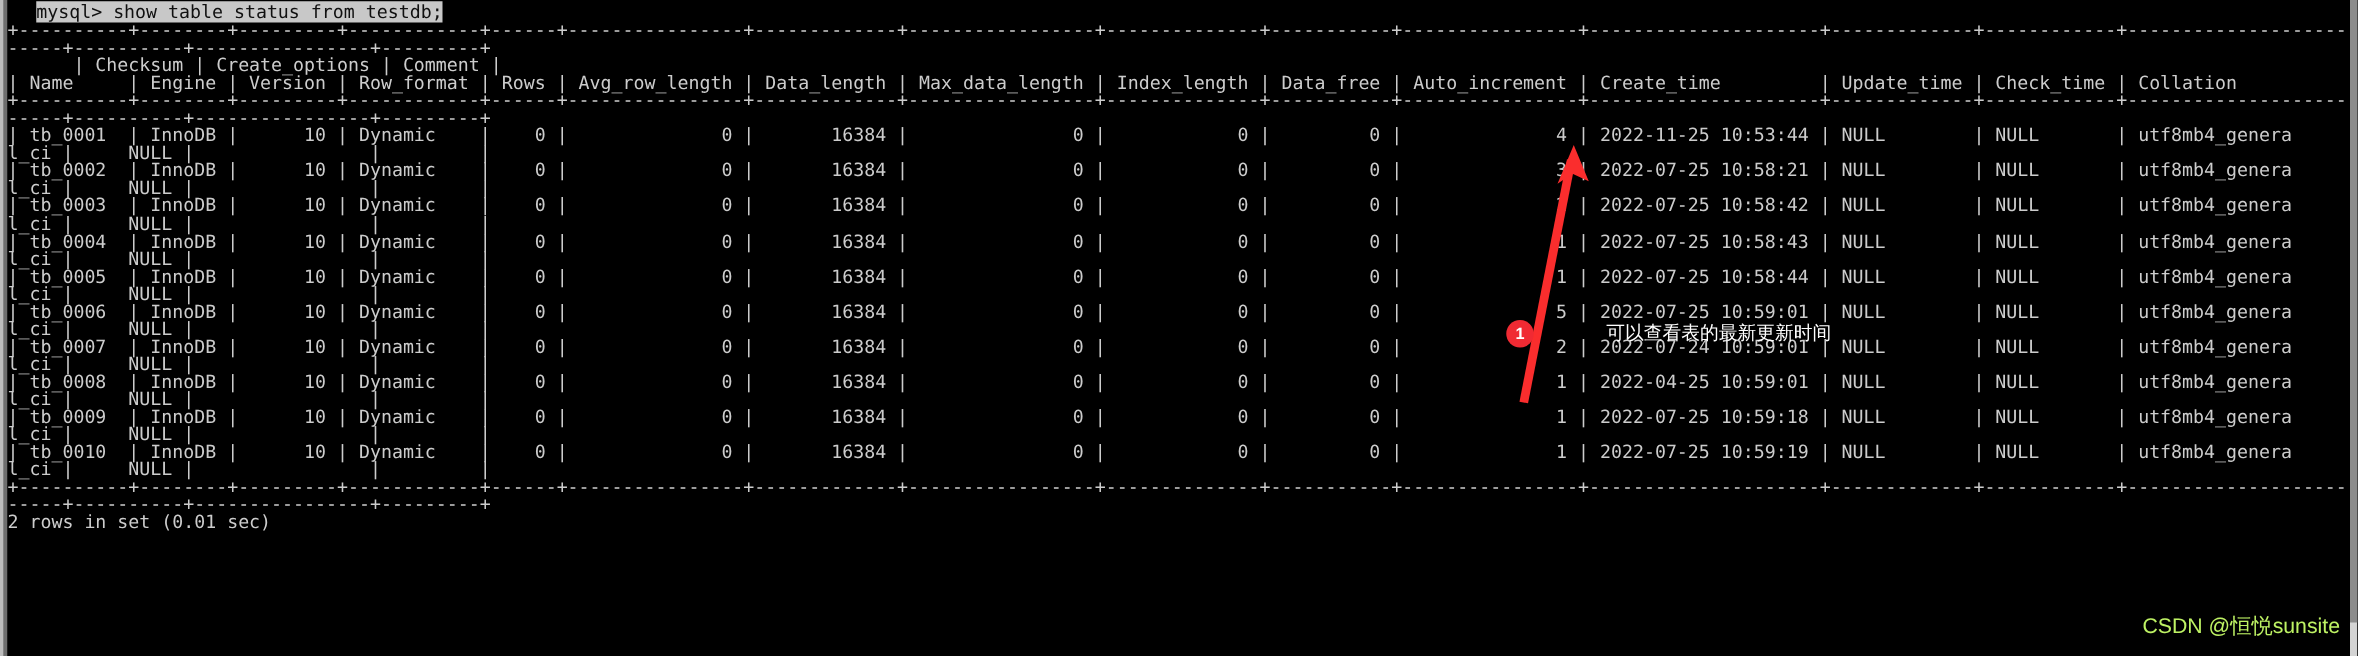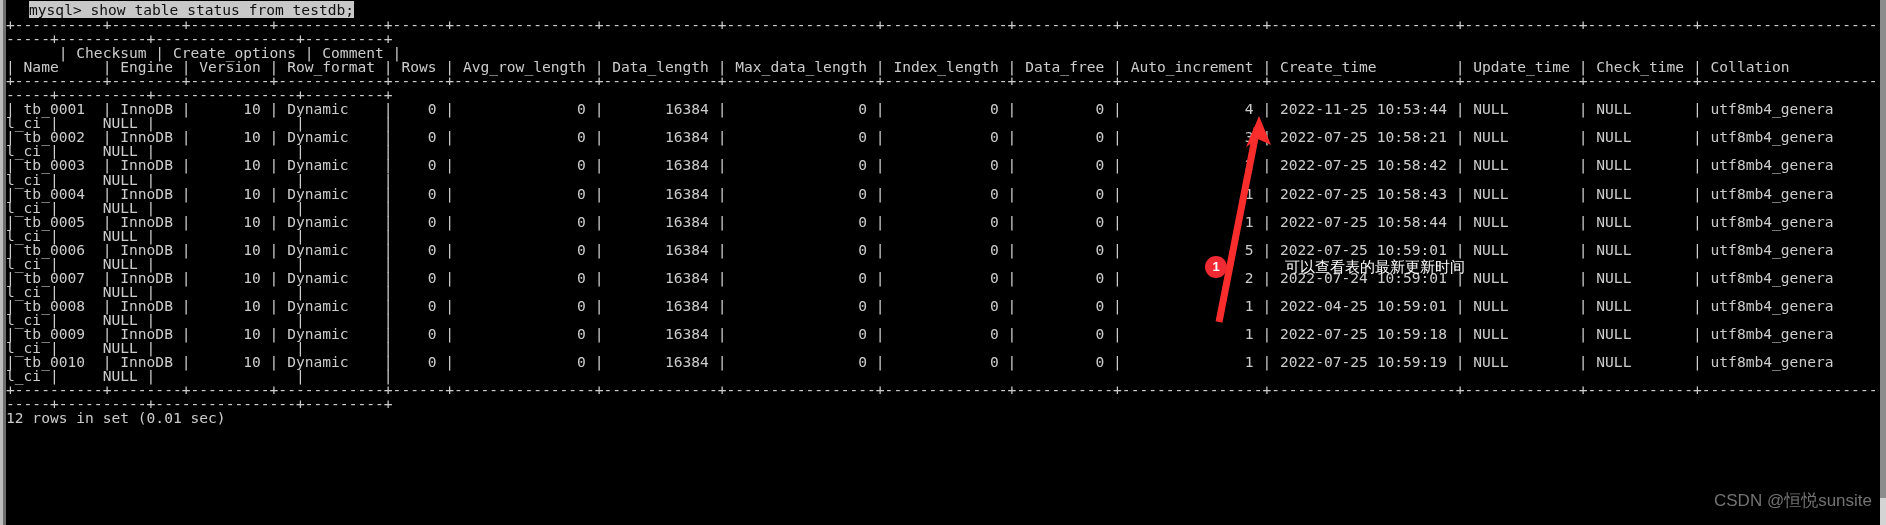--- a/index.html
+++ b/index.html
@@ -106,21 +106,21 @@
     line-height: 22px;
     white-space: nowrap;
     margin-left: 48px;
   }
 
   
   #watermark {
     position: absolute;
     right: 14px;
     bottom: 14px;
-    color: #737373;
+    color: #bef264;
     font-family: "Liberation Sans", sans-serif;
     font-size: 17px;
     line-height: 20px;
     white-space: nowrap;
     margin-left: 12px;
   }
 </style>
 </head>
 <body>
 
@@ -158,21 +158,21 @@
       <div class="term-line">l_ci |     NULL |                |         |</div>
       <div class="term-line">| tb_0009  | InnoDB |      10 | Dynamic    |    0 |              0 |       16384 |               0 |            0 |         0 |              1 | 2022-07-25 10:59:18 | NULL        | NULL       | utf8mb4_genera</div>
       <div class="term-line">l_ci |     NULL |                |         |</div>
       <div class="term-line">| tb_0010  | InnoDB |      10 | Dynamic    |    0 |              0 |       16384 |               0 |            0 |         0 |              1 | 2022-07-25 10:59:19 | NULL        | NULL       | utf8mb4_genera</div>
       <div class="term-line">l_ci |     NULL |                |         |</div>
     </div>
 
   <div class="term-line">+----------+--------+---------+------------+------+----------------+-------------+-----------------+--------------+-----------+----------------+---------------------+-------------+------------+--------------------</div>
   <div class="term-line">-----+----------+----------------+---------+</div>
 
-  <div class="term-line">12 rows in set (0.01 sec)</div>
+  <div class="term-line">2 rows in set (0.01 sec)</div>
 </div>
 
 <div id="right-rail">
   <div id="right-rail-thumb"></div>
 </div>
 
 <svg id="annotation-layer" viewBox="0 0 1886 525" width="1886" height="525">
   <g>
     <path id="arrow-shaft" d="M 1219 322 L 1257 128" stroke="#fa2d2d" stroke-width="7" stroke-linecap="butt" fill="none"></path>
     <path id="arrow-head" d="M 1259 116 L 1271 145 L 1258 139 L 1246 147 Z" fill="#fa2d2d"></path>

